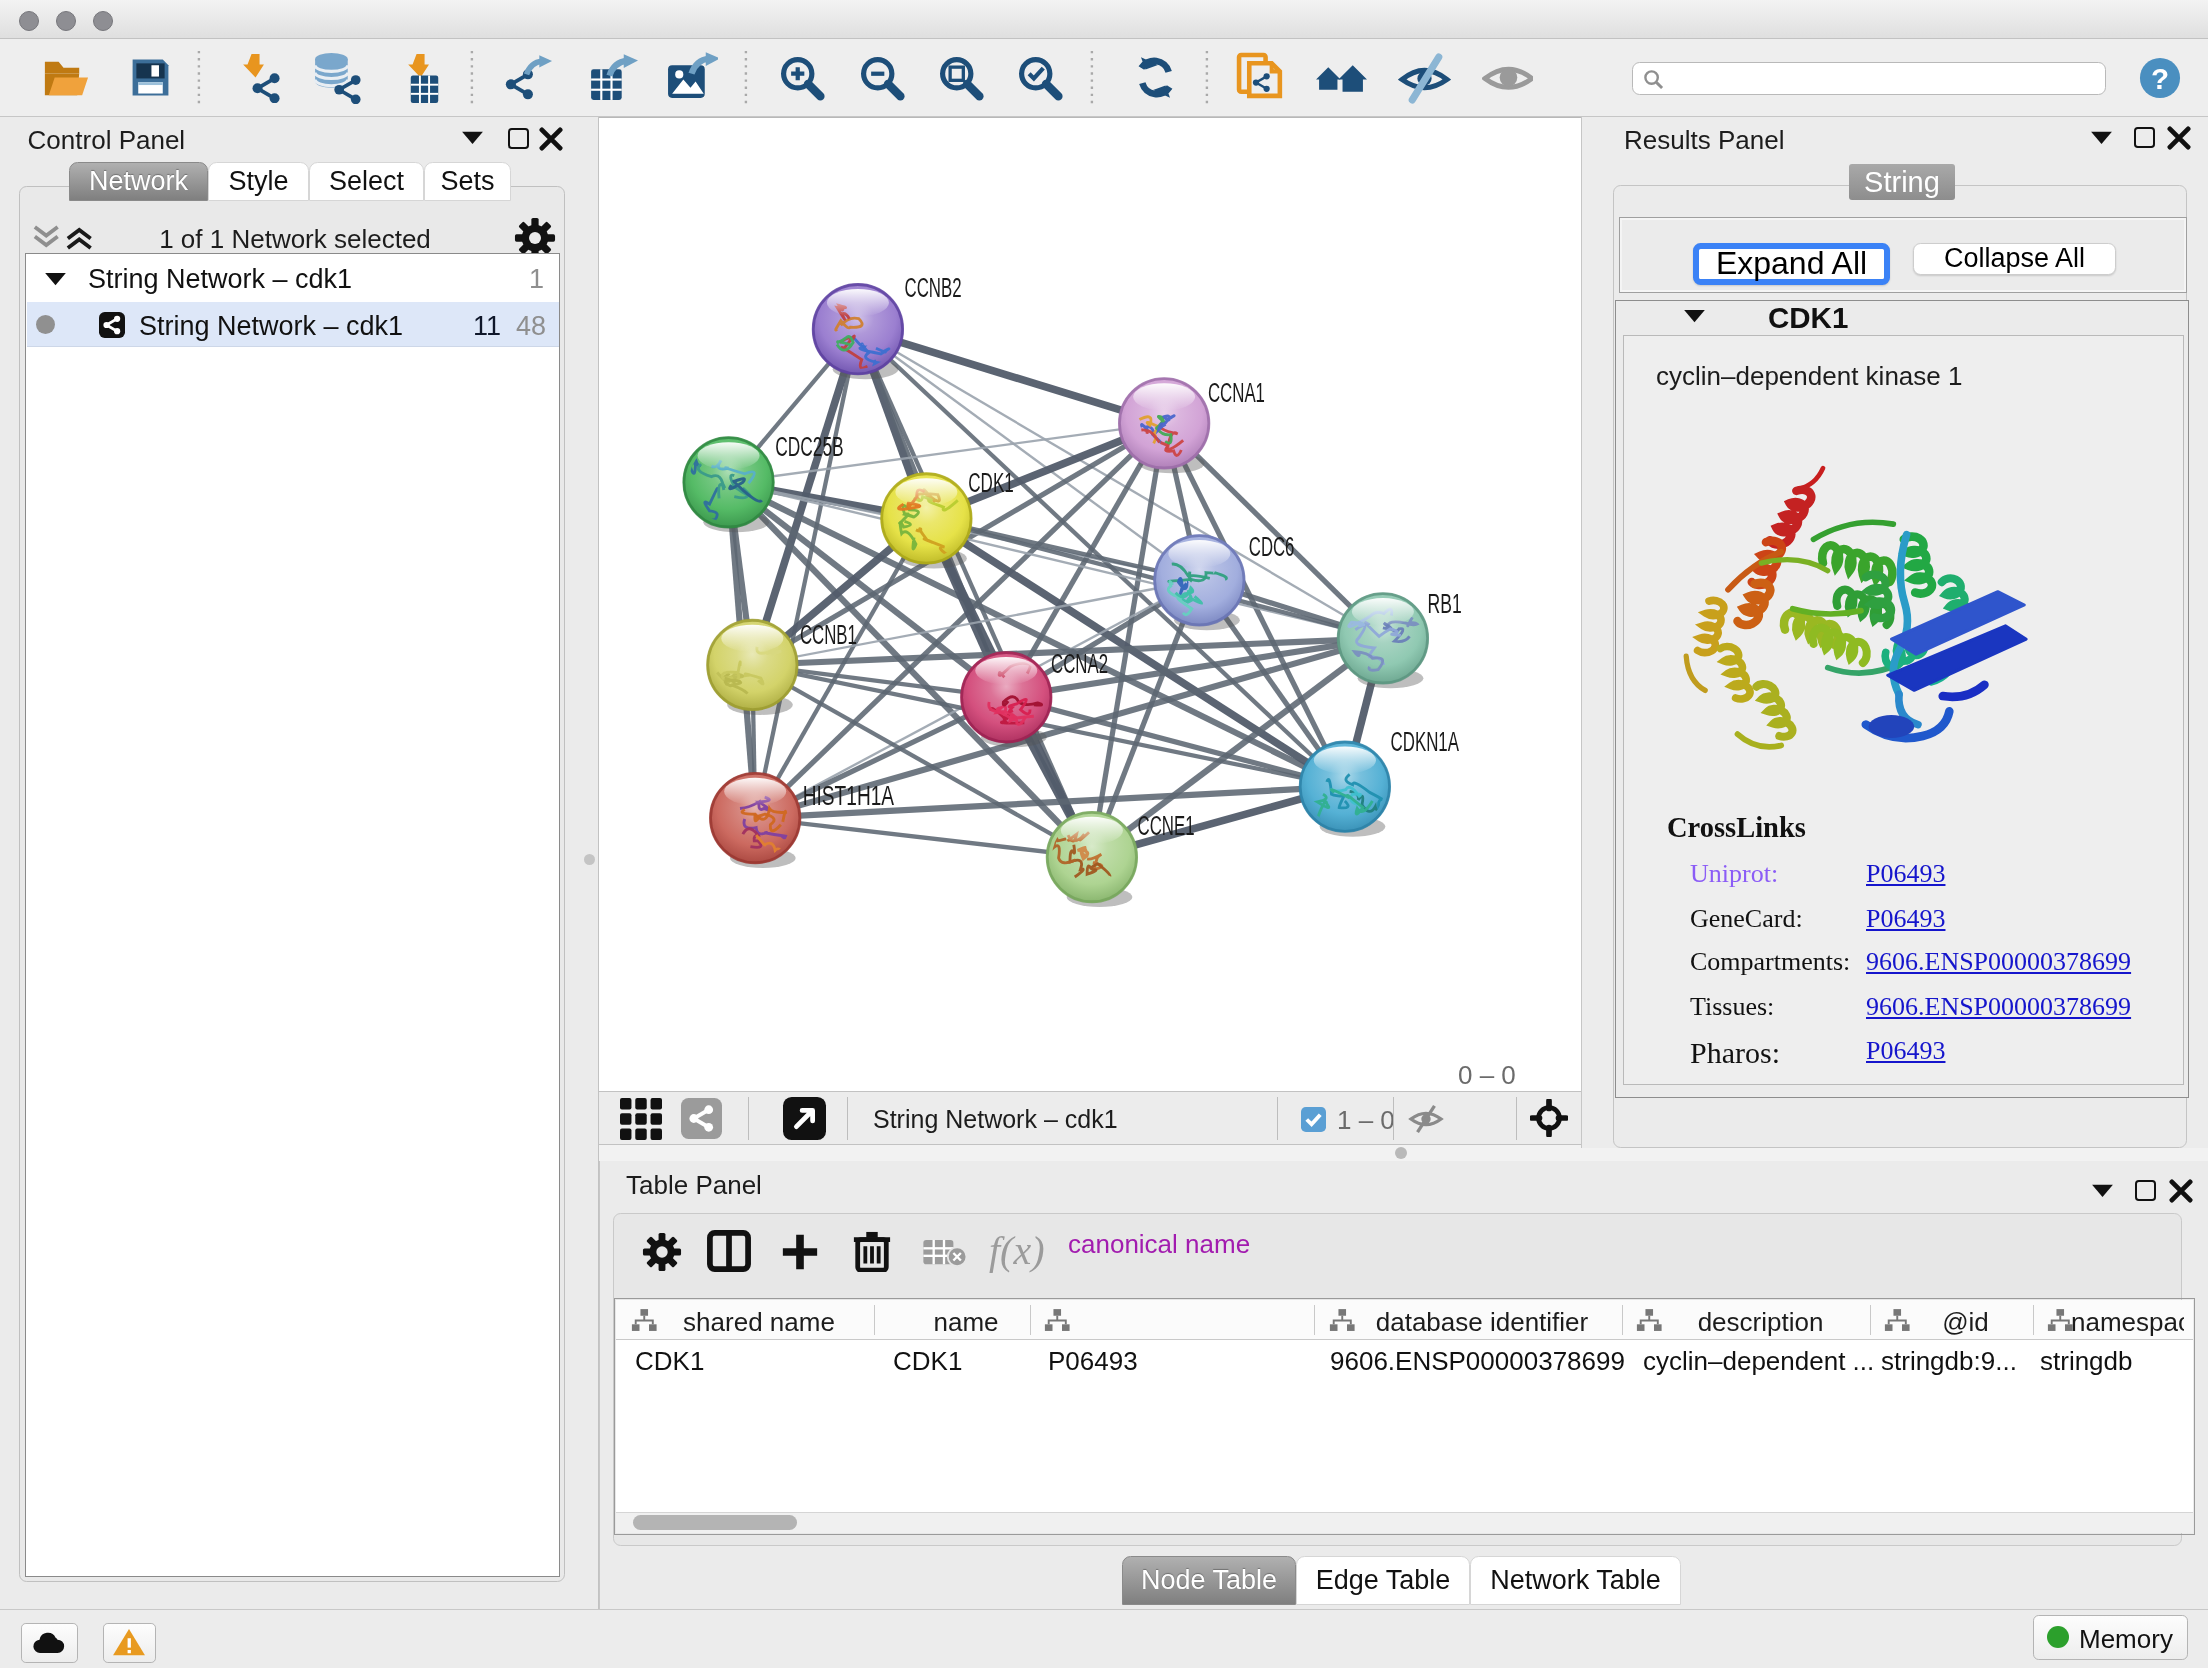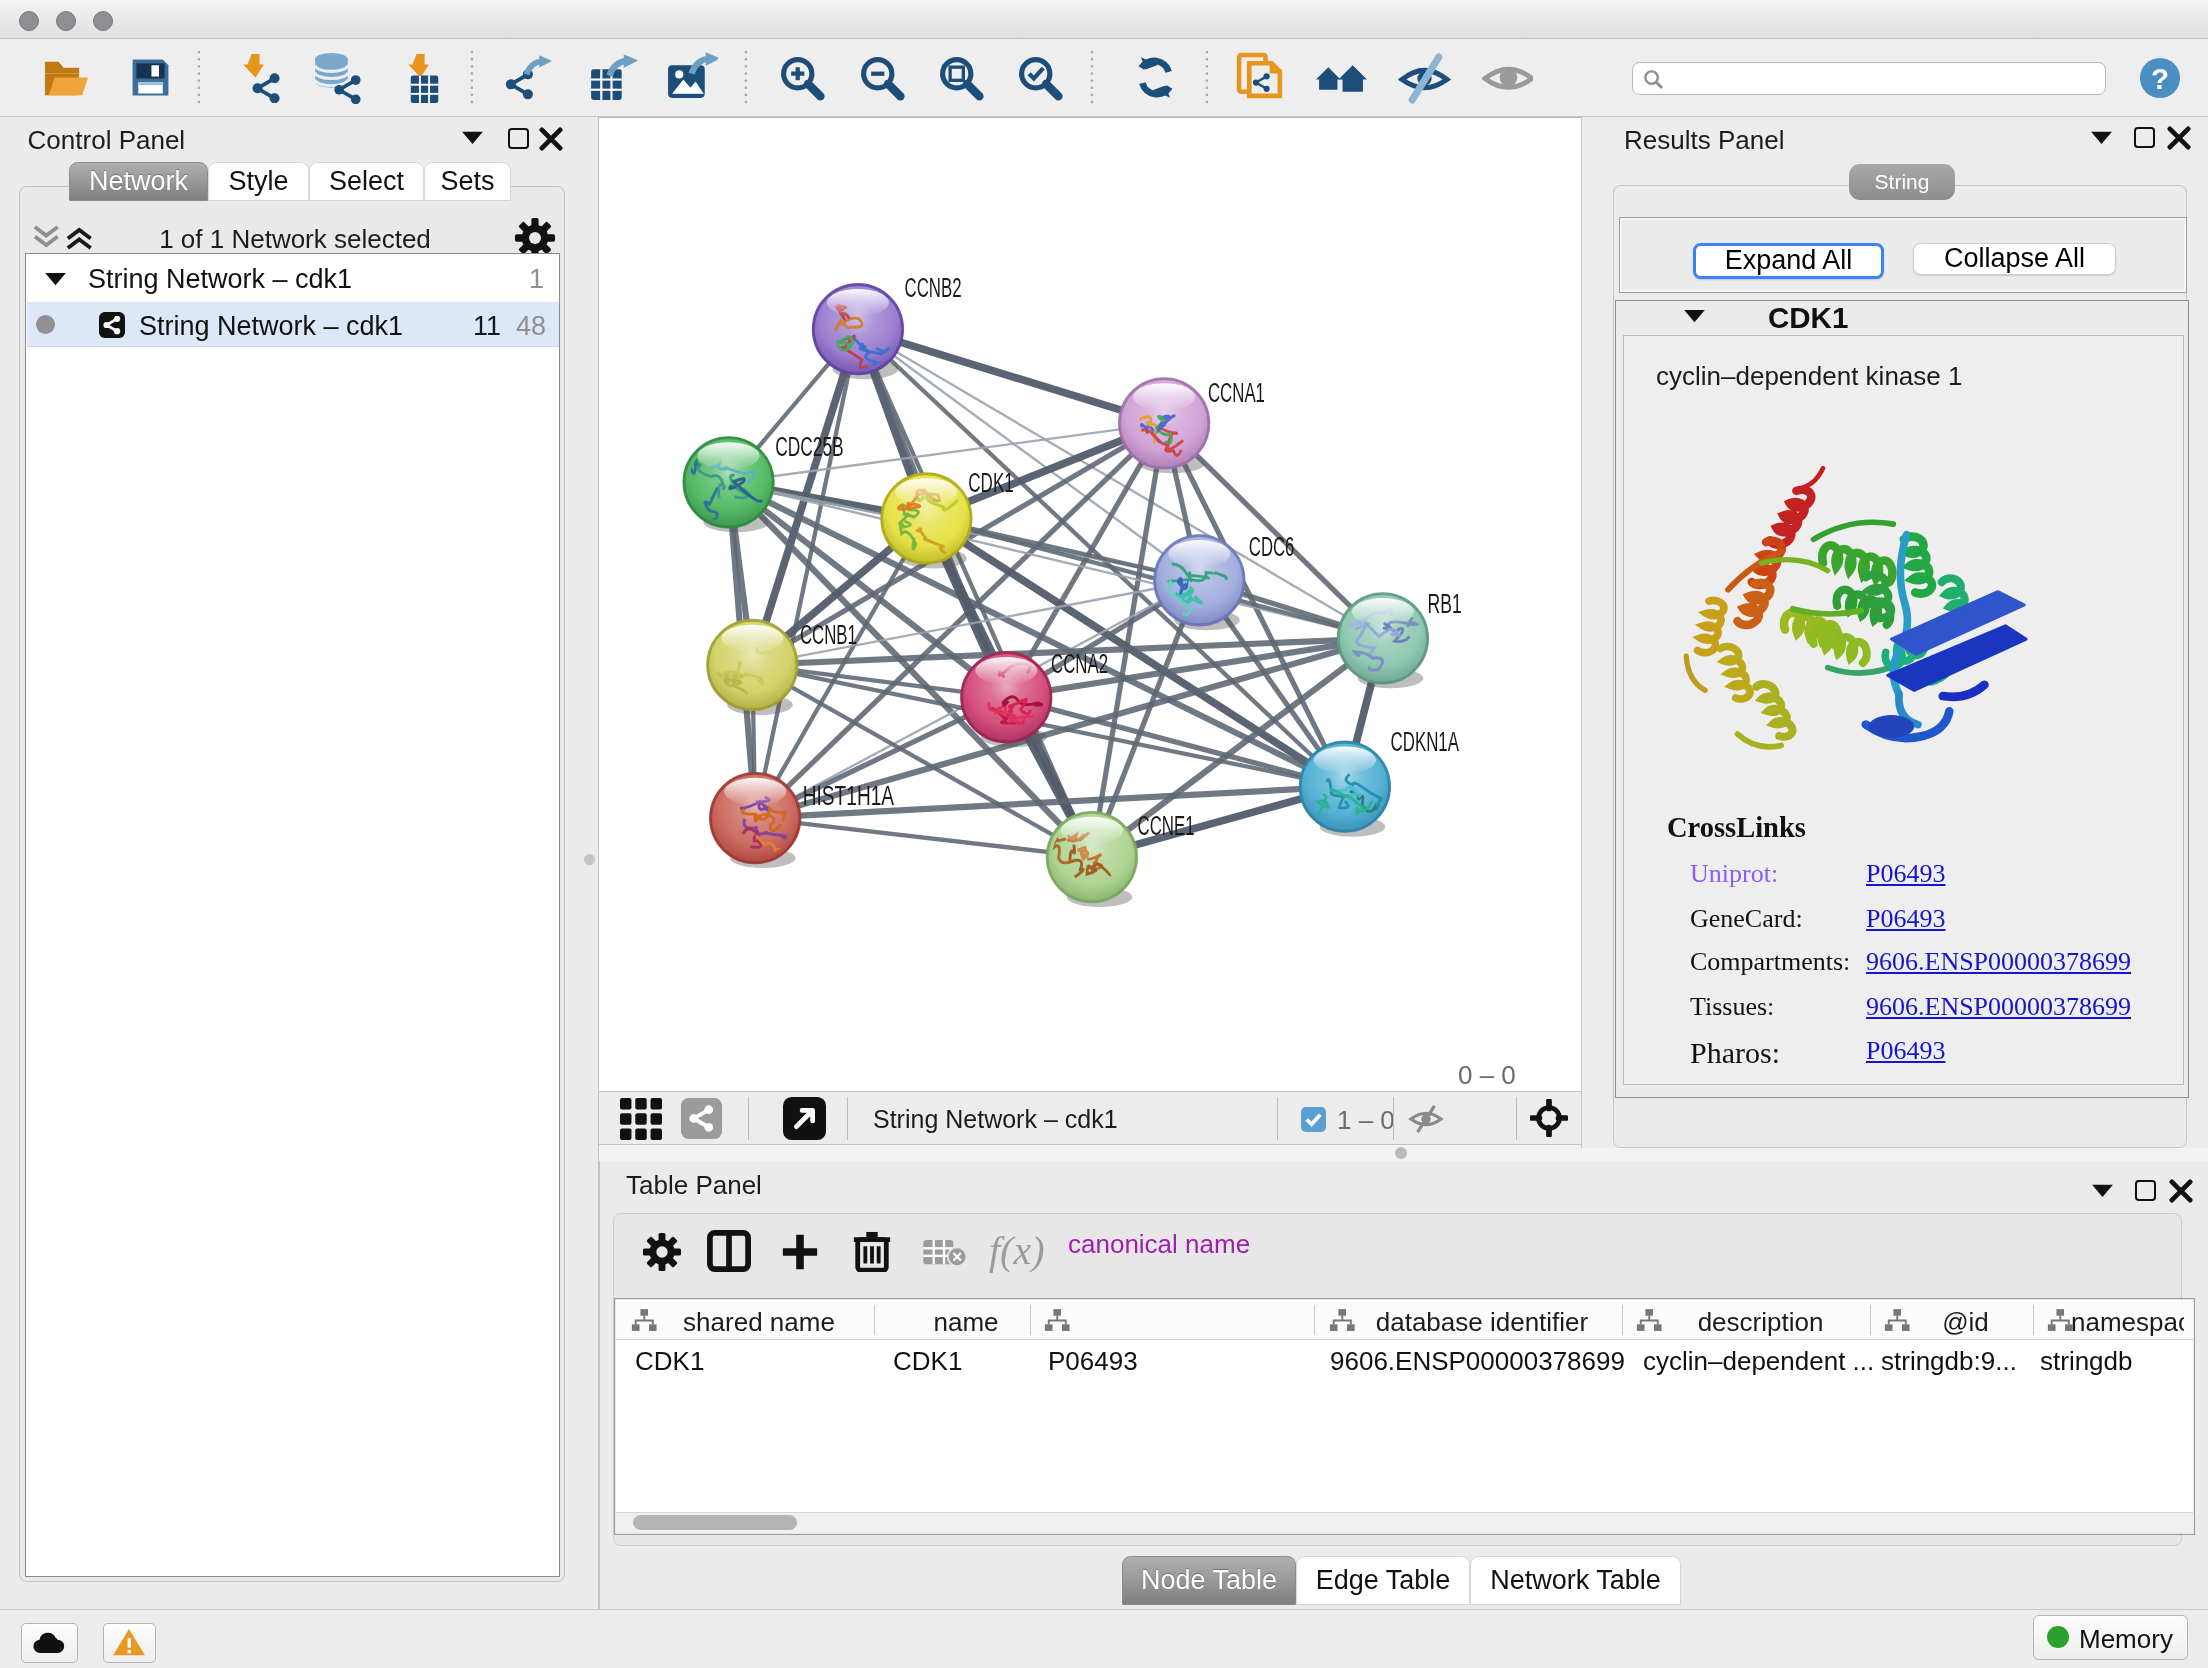--- a/index.html
+++ b/index.html
@@ -567,22 +567,22 @@
 <div class="abs" style="left:1585px;top:626px;width:11.4px;height:11.4px;border-radius:50%;background:#c4c4c4;"></div><div class="abs" style="left:1581px;top:117px;width:628px;height:1031px;background:#ececec;border-left:1px solid #c6c6c6;box-sizing:border-box;"></div>
 <div class="abs panelhdr" style="left:1624px;top:125px;">Results Panel</div>
 <svg class="abs" style="left:2089px;top:129px" width="25" height="17" viewBox="0 0 26 18">
     <path d="M2 3 h22 l-11 13 z" fill="#111"></path>
   </svg>
 <div class="abs" style="left:2134px;top:127px;width:21px;height:21px;border:2.9px solid #111;border-radius:3.8px;box-sizing:border-box;"></div>
 <svg class="abs" style="left:2167px;top:126px" width="24" height="24" viewBox="0 0 25 25">
     <path d="M3 3 L22 22 M22 3 L3 22" stroke="#111" stroke-width="5" stroke-linecap="round"></path>
   </svg>
 <div class="abs" style="left:1613px;top:185px;width:574px;height:963px;background:#ebebeb;border:1px solid #c4c4c4;border-radius:7.6px;box-sizing:border-box;"></div>
-<div class="abs" style="left:1849px;top:164px;width:106px;height:36px;background:linear-gradient(#a9a9a9,#8d8d8d);border-radius:11px;color:#fff;font-size:21px;display:flex;align-items:center;justify-content:center;">String</div><div class="abs" style="left:1619px;top:217px;width:568px;height:76px;border:1.9px solid #9f9f9f;box-shadow:inset 0 0 0 1.9px #f5f5f5;box-sizing:border-box;"></div>
-<div class="abs" style="left:1693px;top:243px;width:185px;height:29.5px;background:#ffffff;border:3px solid #3b82f6;border-radius:7.6px;font-size:27px;display:flex;align-items:center;justify-content:center;box-shadow:0 1px 1.9px rgba(0,0,0,0.15);">Expand All</div>
+<div class="abs" style="left:1849px;top:164px;width:106px;height:36px;background:linear-gradient(#a9a9a9,#8d8d8d);border-radius:3px;color:#fff;font-size:29px;display:flex;align-items:center;justify-content:center;">String</div><div class="abs" style="left:1619px;top:217px;width:568px;height:76px;border:1.9px solid #9f9f9f;box-shadow:inset 0 0 0 1.9px #f5f5f5;box-sizing:border-box;"></div>
+<div class="abs" style="left:1693px;top:243px;width:185px;height:29.5px;background:#ffffff;border:6px solid #3b82f6;border-radius:7.6px;font-size:32px;display:flex;align-items:center;justify-content:center;box-shadow:0 1px 1.9px rgba(0,0,0,0.15);">Expand All</div>
 <div class="abs" style="left:1913px;top:243px;width:201px;height:29.5px;background:#ffffff;border:1px solid #cdcdcd;border-radius:7.6px;font-size:27px;display:flex;align-items:center;justify-content:center;box-shadow:0 1px 1.9px rgba(0,0,0,0.15);">Collapse All</div><div class="abs" style="left:1615px;top:300px;width:574px;height:798px;border:1.9px solid #8d8d8d;box-sizing:border-box;background:#ebebeb;"></div>
 <svg class="abs" style="left:1683px;top:309px" width="23" height="15" viewBox="0 0 24 16">
     <path d="M1 1 h22 l-11 13 z" fill="#111"></path>
   </svg>
 <div class="abs" style="left:1768px;top:301px;font-size:29.5px;font-weight:bold;color:#111;">CDK1</div>
 <div class="abs" style="left:1623px;top:335px;width:561px;height:750px;background:#eeeeee;border:1px solid #b9b9b9;box-sizing:border-box;"></div>
 <div class="abs" style="left:1656px;top:361px;font-size:26px;color:#1c1c1c;">cyclin–dependent kinase 1</div><svg class="abs" style="left:1671px;top:449px" width="361" height="308" viewBox="0 0 380 324">
     <path d="M160 20 q-8 18 -26 22" stroke="#c81e1e" stroke-width="5" fill="none" stroke-linecap="round"></path>
     <path d="M132 44 a12 9 -20 1 1 -7 13 a12 9 -20 1 1 -7 13 a12 9 -20 1 1 -7 13 a12 9 -20 1 1 -7 13" stroke="#c42222" stroke-width="9" fill="none" stroke-linecap="round"></path>
     <path d="M100 98 a12 9 -15 1 1 -5 14 a12 9 -15 1 1 -5 14 a12 9 -15 1 1 -5 14" stroke="#cc4416" stroke-width="9" fill="none" stroke-linecap="round"></path>

